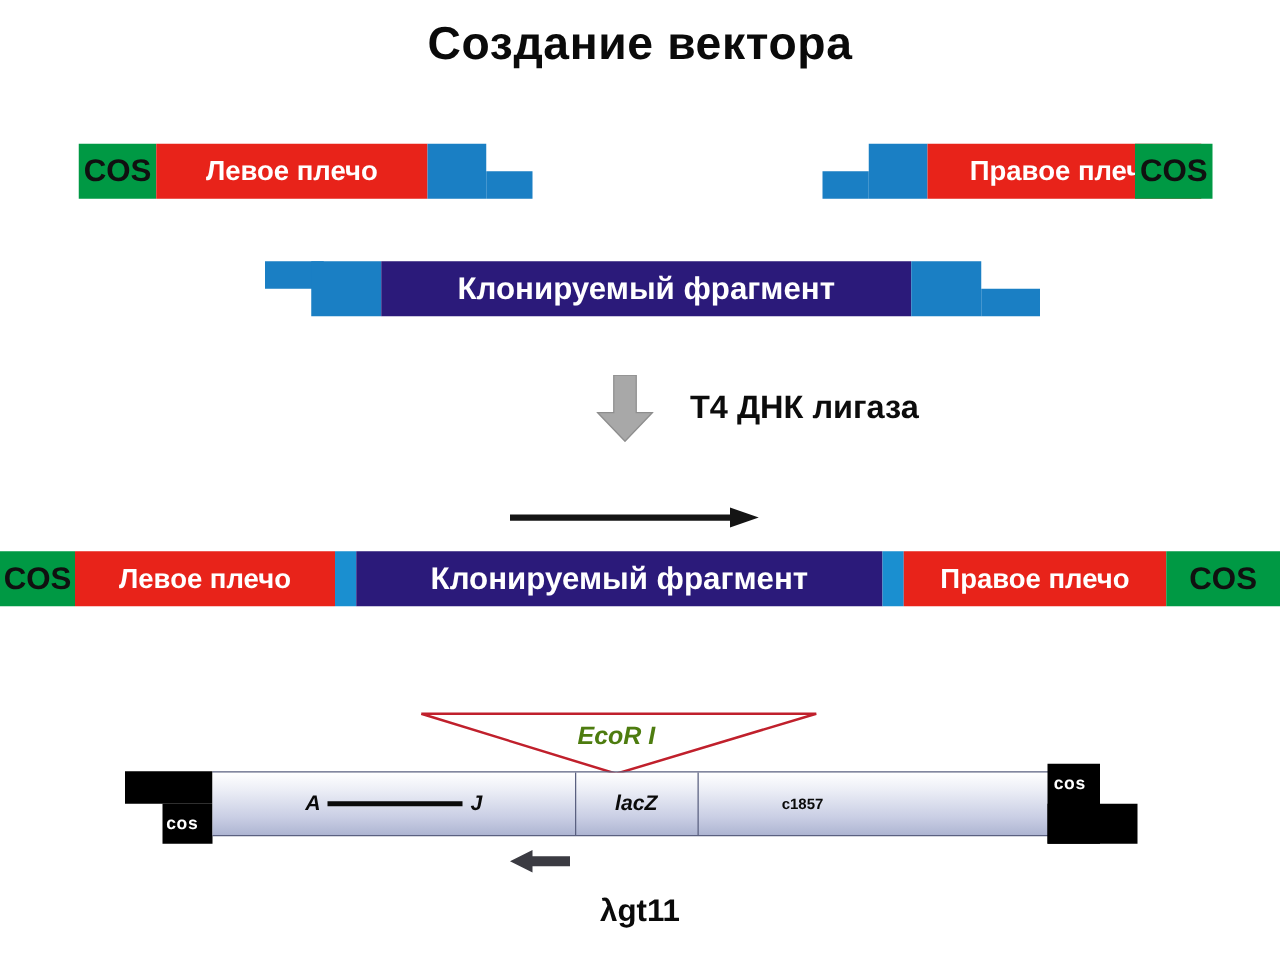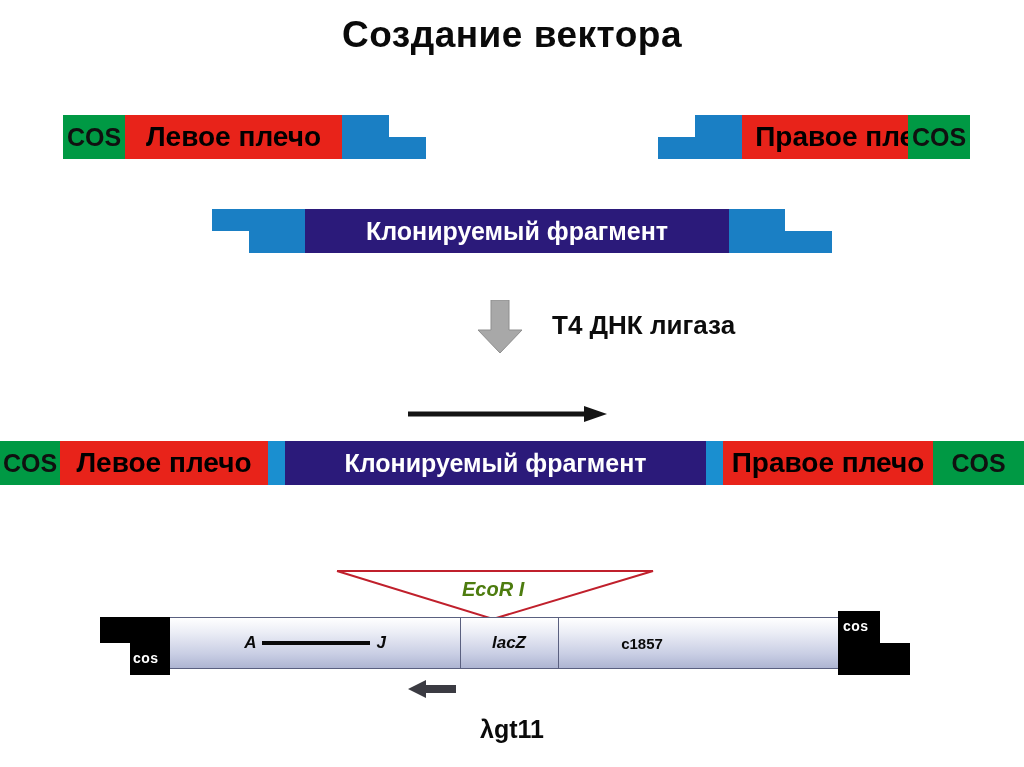--- a/index.html
+++ b/index.html
@@ -47,22 +47,22 @@
     font-weight: bold;
   }
   .cos-green {
     background: #009944;
     color: #101010;
     font-size: 25px;
     letter-spacing: 0px;
   }
   .arm-red {
     background: #e8231a;
-    color: #000000;
-    font-size: 28px;
+    color: #ffffff;
+    font-size: 22px;
   }
   .frag-navy {
     background: #2b1a7a;
     color: #ffffff;
     font-size: 25px;
   }
   .blue {
     background: #1a7fc4;
   }
   .blue-light {
@@ -245,21 +245,21 @@
         <span class="aj-line" style="position:relative; display:inline-block; width:108px; margin:0 6px; vertical-align:middle;"></span>
         <span>J</span>
       </div>
       <div class="vdiv" style="left:290px;"></div>
 
       <div class="vseg" style="left:290px; width:98px; font-size:17px; font-style:italic;">
         <span>lacZ</span>
       </div>
       <div class="vdiv" style="left:388px;"></div>
 
-      <div class="vseg" style="left:388px; width:168px; font-size:15px;">
+      <div class="vseg" style="left:388px; width:168px; font-size:12px;">
         <span>c1857</span>
       </div>
 
     </div>
 
     <div class="cos-black" style="left:838px; top:611px; width:42px; height:64px;"></div>
     <div class="cos-black" style="left:838px; top:643px; width:72px; height:32px;"></div>
     <div class="cos-black-label" style="left:843px; top:618px;">cos</div>
 
     <svg style="position:absolute; left:408px; top:678px; width:50px; height:22px;">

